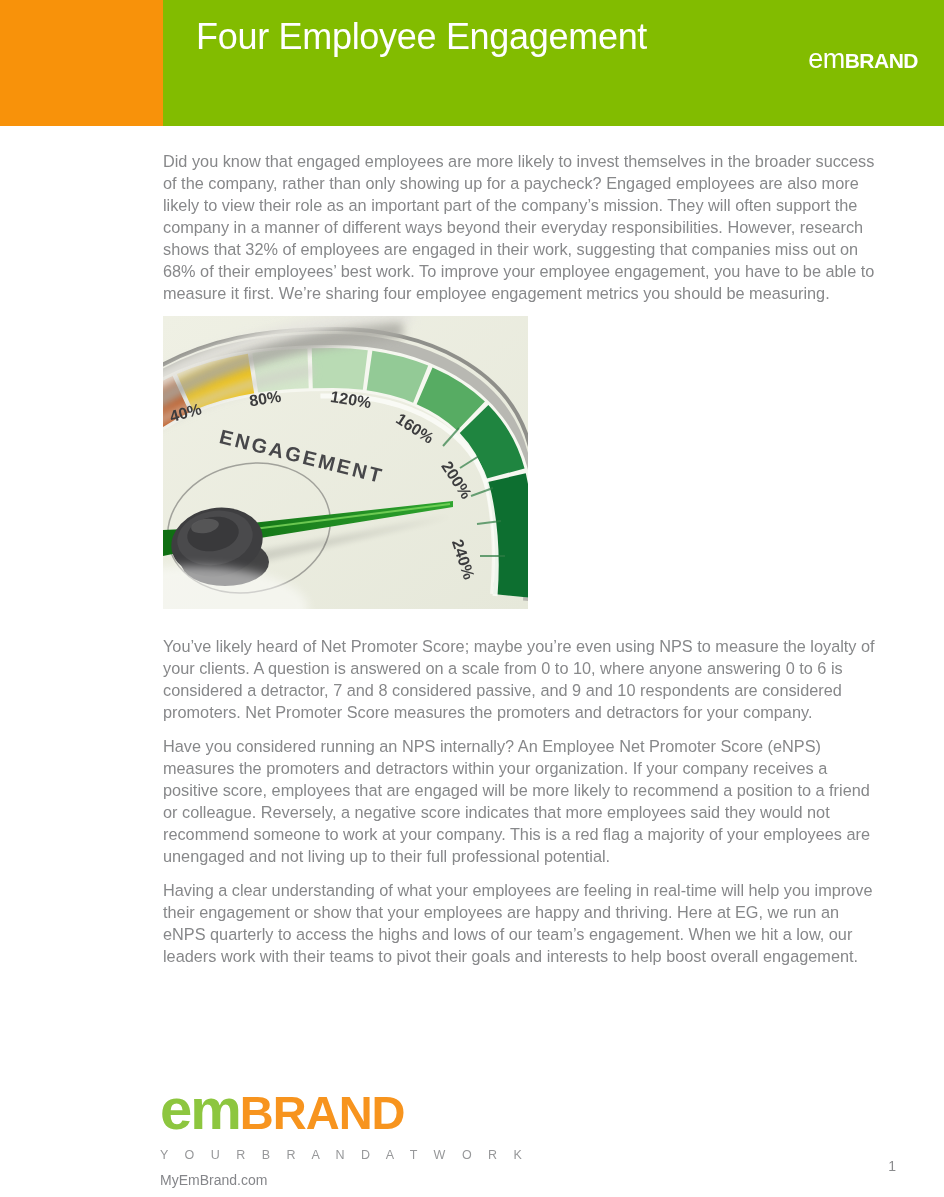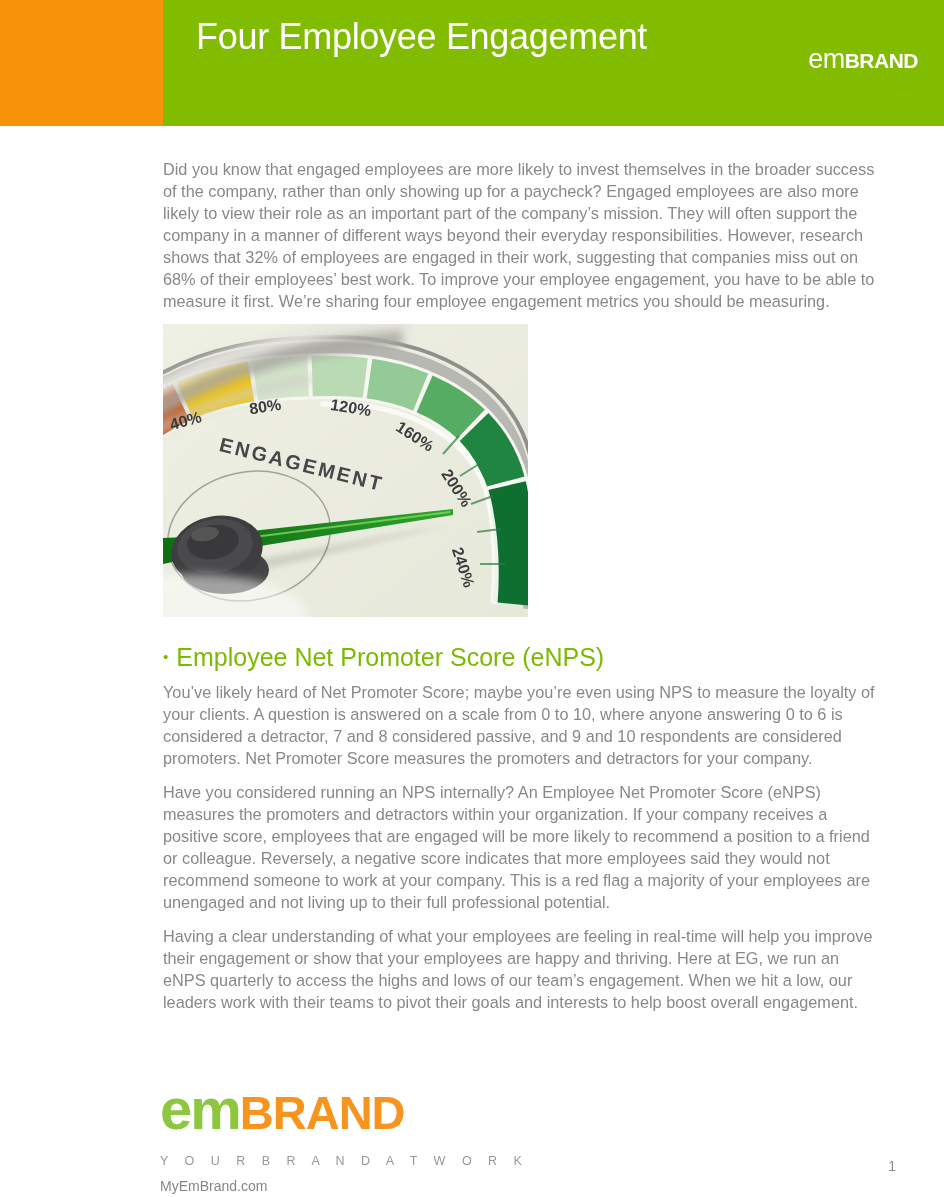--- a/index.html
+++ b/index.html
@@ -16,21 +16,21 @@
     color:#ffffff;font-size:36px;font-weight:300;line-height:1.18;
     letter-spacing:-0.3px;
   }
   .header-logo{
     position:absolute;right:26px;top:44px;color:#ffffff;
     display:flex;align-items:baseline;
   }
   .header-logo .em{font-size:27px;font-weight:400;letter-spacing:-0.5px;}
   .header-logo .brand{font-size:21px;font-weight:700;letter-spacing:-0.5px;}
   
-  .content{padding:32px 58px 0 163px;}
+  .content{padding:24px 58px 0 163px;}
   .body-text{
     font-size:16.3px;line-height:22px;color:#87888A;
     margin:0 0 12px 0;
   }
   .gauge-figure{margin:6px 0 26px 0;width:365px;height:293px;display:block;}
   .section-heading{
     margin:0 0 10px 0;font-size:25px;font-weight:400;color:#7CBA00;
     line-height:28px;
   }
   .section-heading .bullet{font-size:15px;vertical-align:4px;margin-right:8px;}
@@ -38,21 +38,21 @@
   .footer{position:absolute;left:160px;top:1086px;}
   .footer-logo{display:flex;align-items:baseline;}
   .footer-logo .em{
     font-size:58px;font-weight:700;color:#8DC63F;letter-spacing:-2px;
     line-height:46px;
   }
   .footer-logo .brand{
     font-size:47px;font-weight:700;color:#F7941E;letter-spacing:-1px;
     line-height:46px;
   }
-  .tagline{font-size:12.5px;letter-spacing:6.5px;color:#97989A;margin-top:18px;}
+  .tagline{font-size:12.5px;letter-spacing:6.5px;color:#97989A;margin-top:12px;}
   .website{font-size:14px;color:#85868A;margin-top:10px;}
   .page-number{
     position:absolute;right:48px;top:1158px;font-size:14px;color:#8A8B8D;
   }
   svg text{font-family:"Liberation Sans", sans-serif;}
 </style>
 </head>
 <body>
 
 <div class="header">
@@ -149,23 +149,20 @@
       <ellipse cx="62" cy="246" rx="44" ry="24" fill="#333335" opacity="0.9"></ellipse>
       <ellipse cx="54" cy="226" rx="46" ry="34" fill="#3E3E40" transform="rotate(-10 54 226)"></ellipse>
       <ellipse cx="52" cy="222" rx="38" ry="27" fill="#4A4A4C" transform="rotate(-10 52 222)"></ellipse>
       <ellipse cx="50" cy="218" rx="26" ry="17" fill="#39393B" transform="rotate(-10 50 218)"></ellipse>
       <ellipse cx="42" cy="210" rx="14" ry="7" fill="#5C5C5E" opacity="0.8" transform="rotate(-10 42 210)"></ellipse>
     </g>
 
     <ellipse cx="30" cy="292" rx="115" ry="42" fill="#FFFFFF" opacity="0.5" filter="url(#blur5)"></ellipse>
   </svg>
 
-  <h2 class="section-heading">
-    <span class="bullet">•</span><span>Employee Net Promoter Score (eNPS)</span>
-  </h2>
 
   <p class="body-text">You’ve likely heard of Net Promoter Score; maybe you’re even using NPS to measure the loyalty of your clients. A question is answered on a scale from 0 to 10, where anyone answering 0 to 6 is considered a detractor, 7 and 8 considered passive, and 9 and 10 respondents are considered promoters. Net Promoter Score measures the promoters and detractors for your company.</p>
   <p class="body-text">Have you considered running an NPS internally? An Employee Net Promoter Score (eNPS) measures the promoters and detractors within your organization. If your company receives a positive score, employees that are engaged will be more likely to recommend a position to a friend or colleague. Reversely, a negative score indicates that more employees said they would not recommend someone to work at your company. This is a red flag a majority of your employees are unengaged and not living up to their full professional potential.</p>
   <p class="body-text">Having a clear understanding of what your employees are feeling in real-time will help you improve their engagement or show that your employees are happy and thriving. Here at EG, we run an eNPS quarterly to access the highs and lows of our team’s engagement. When we hit a low, our leaders work with their teams to pivot their goals and interests to help boost overall engagement.</p>
 </div>
 
 <div class="footer">
   <div class="footer-logo">
     <span class="em">em</span>
       <span class="brand">BRAND</span>

